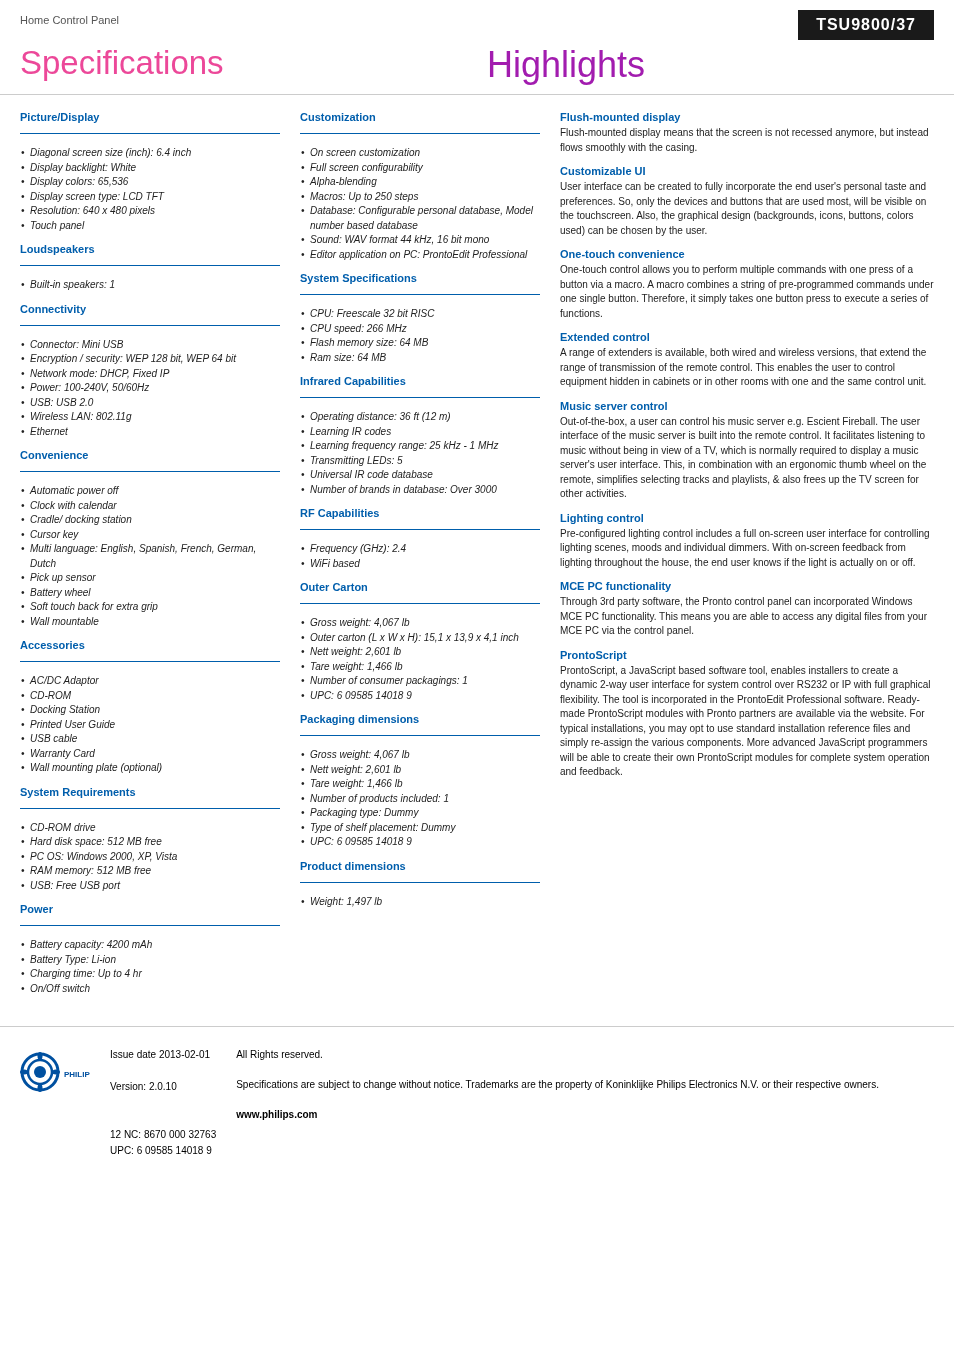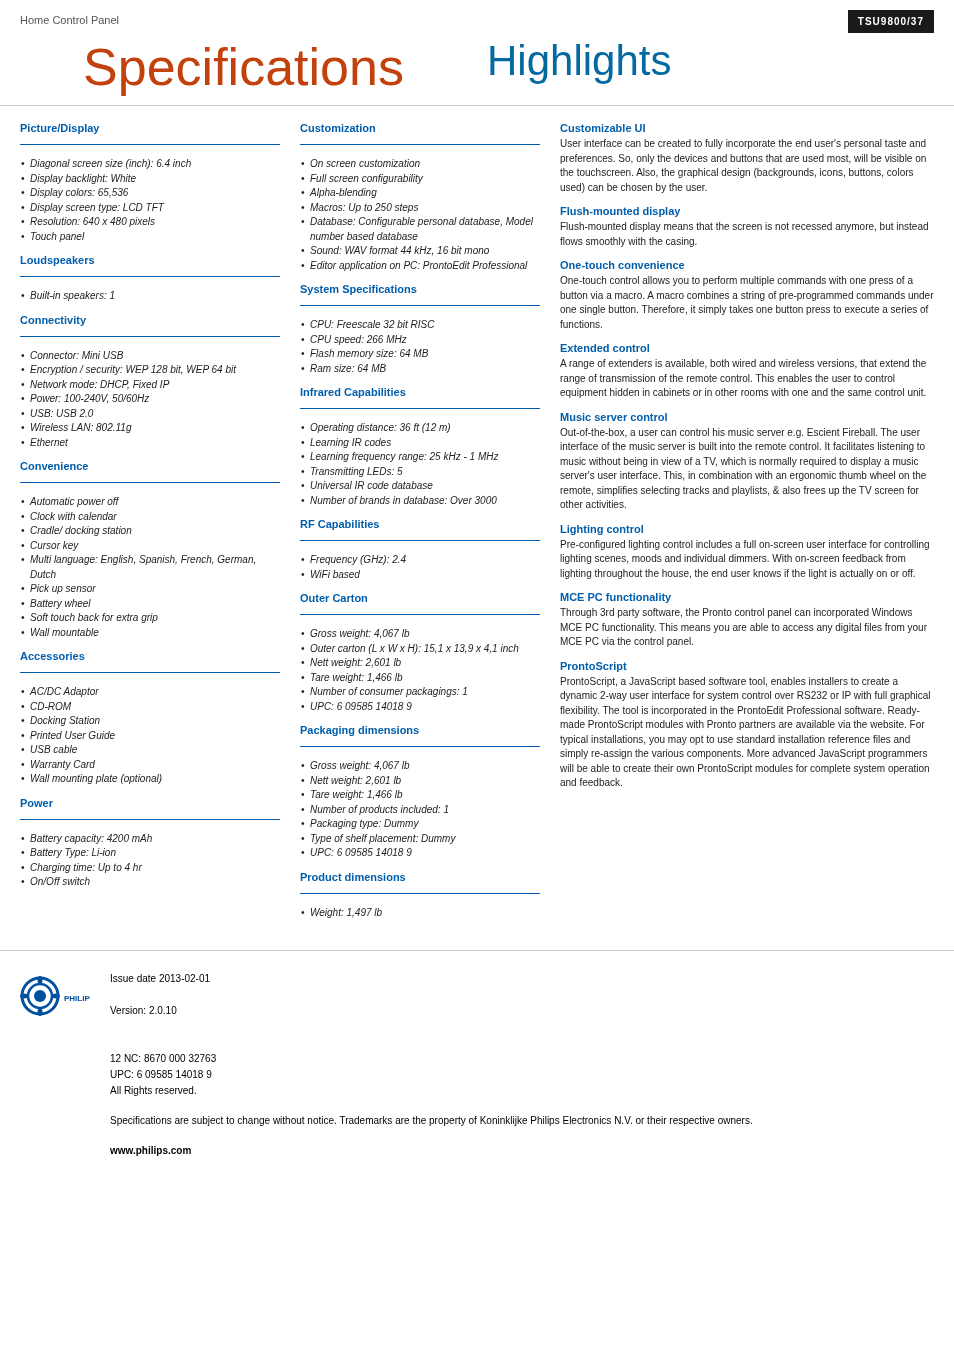--- a/index.html
+++ b/index.html
@@ -25,44 +25,43 @@
       margin-bottom: 4px;
     }
     .home-control-label {
       font-size: 11px;
       color: #555;
       padding-top: 4px;
     }
     .model-badge {
       background: #1a1a1a;
       color: #fff;
-      font-size: 10px;
+      font-size: 16px;
       font-weight: bold;
-      padding: 6px 10px;
+      padding: 6px 18px;
       letter-spacing: 1px;
     }
     
     .title-row {
       display: flex;
       padding: 0 20px;
       margin-bottom: 16px;
       border-bottom: 1px solid #ccc;
       padding-bottom: 8px;
     }
     .page-title-specs {
-      font-size: 52px;
+      font-size: 33px;
       font-weight: 200;
-      color: #c2410c;
+      color: #ec4899;
       flex: 1;
-      text-align: center;
     }
     .page-title-highlights {
-      font-size: 42px;
+      font-size: 36px;
       font-weight: 200;
-      color: #0369a1;
+      color: #a21caf;
       flex: 1;
       padding-left: 20px;
     }
     
     .content-area {
       display: flex;
       padding: 0 20px;
     }
     
     .left-col {
@@ -136,21 +135,21 @@
       margin-right: 20px;
       flex-shrink: 0;
     }
     .footer-info {
       flex: 1;
       font-size: 10px;
       line-height: 1.6;
     }
     .footer-info-cols {
       display: flex;
-      flex-direction: column;
+      gap: 20px;
     }
     .footer-col1 {
       min-width: 100px;
     }
     .footer-col3 {
       flex: 1;
       font-size: 10px;
       line-height: 1.5;
     }
     .footer-website {
@@ -230,20 +229,30 @@
           <li>AC/DC Adaptor</li>
           <li>CD-ROM</li>
           <li>Docking Station</li>
           <li>Printed User Guide</li>
           <li>USB cable</li>
           <li>Warranty Card</li>
           <li>Wall mounting plate (optional)</li>
         </ul>
       </div>
 
+      <div class="section">
+        <div class="section-title">System Requirements</div>
+        <ul class="section-list">
+          <li>CD-ROM drive</li>
+          <li>Hard disk space: 512 MB free</li>
+          <li>PC OS: Windows 2000, XP, Vista</li>
+          <li>RAM memory: 512 MB free</li>
+          <li>USB: Free USB port</li>
+        </ul>
+      </div>
 
       <div class="section">
         <div class="section-title">Power</div>
         <ul class="section-list">
           <li>Battery capacity: 4200 mAh</li>
           <li>Battery Type: Li-ion</li>
           <li>Charging time: Up to 4 hr</li>
           <li>On/Off switch</li>
         </ul>
       </div>
@@ -322,26 +331,26 @@
       <div class="section">
         <div class="section-title">Product dimensions</div>
         <ul class="section-list">
           <li>Weight: 1,497 lb</li>
         </ul>
       </div>
     </div>
 
     <div class="right-col">
       <div class="highlight-section">
+        <div class="highlight-title">Flush-mounted display</div>
+        <div class="highlight-text">Flush-mounted display means that the screen is not recessed anymore, but instead flows smoothly with the casing.</div>
+      </div>
+      <div class="highlight-section">
         <div class="highlight-title">Customizable UI</div>
         <div class="highlight-text">User interface can be created to fully incorporate the end user's personal taste and preferences. So, only the devices and buttons that are used most, will be visible on the touchscreen. Also, the graphical design (backgrounds, icons, buttons, colors used) can be chosen by the user.</div>
-      </div>
-      <div class="highlight-section">
-        <div class="highlight-title">Flush-mounted display</div>
-        <div class="highlight-text">Flush-mounted display means that the screen is not recessed anymore, but instead flows smoothly with the casing.</div>
       </div>
       <div class="highlight-section">
         <div class="highlight-title">One-touch convenience</div>
         <div class="highlight-text">One-touch control allows you to perform multiple commands with one press of a button via a macro. A macro combines a string of pre-programmed commands under one single button. Therefore, it simply takes one button press to execute a series of functions.</div>
       </div>
       <div class="highlight-section">
         <div class="highlight-title">Extended control</div>
         <div class="highlight-text">A range of extenders is available, both wired and wireless versions, that extend the range of transmission of the remote control. This enables the user to control equipment hidden in cabinets or in other rooms with one and the same control unit.</div>
       </div>
       <div class="highlight-section">

